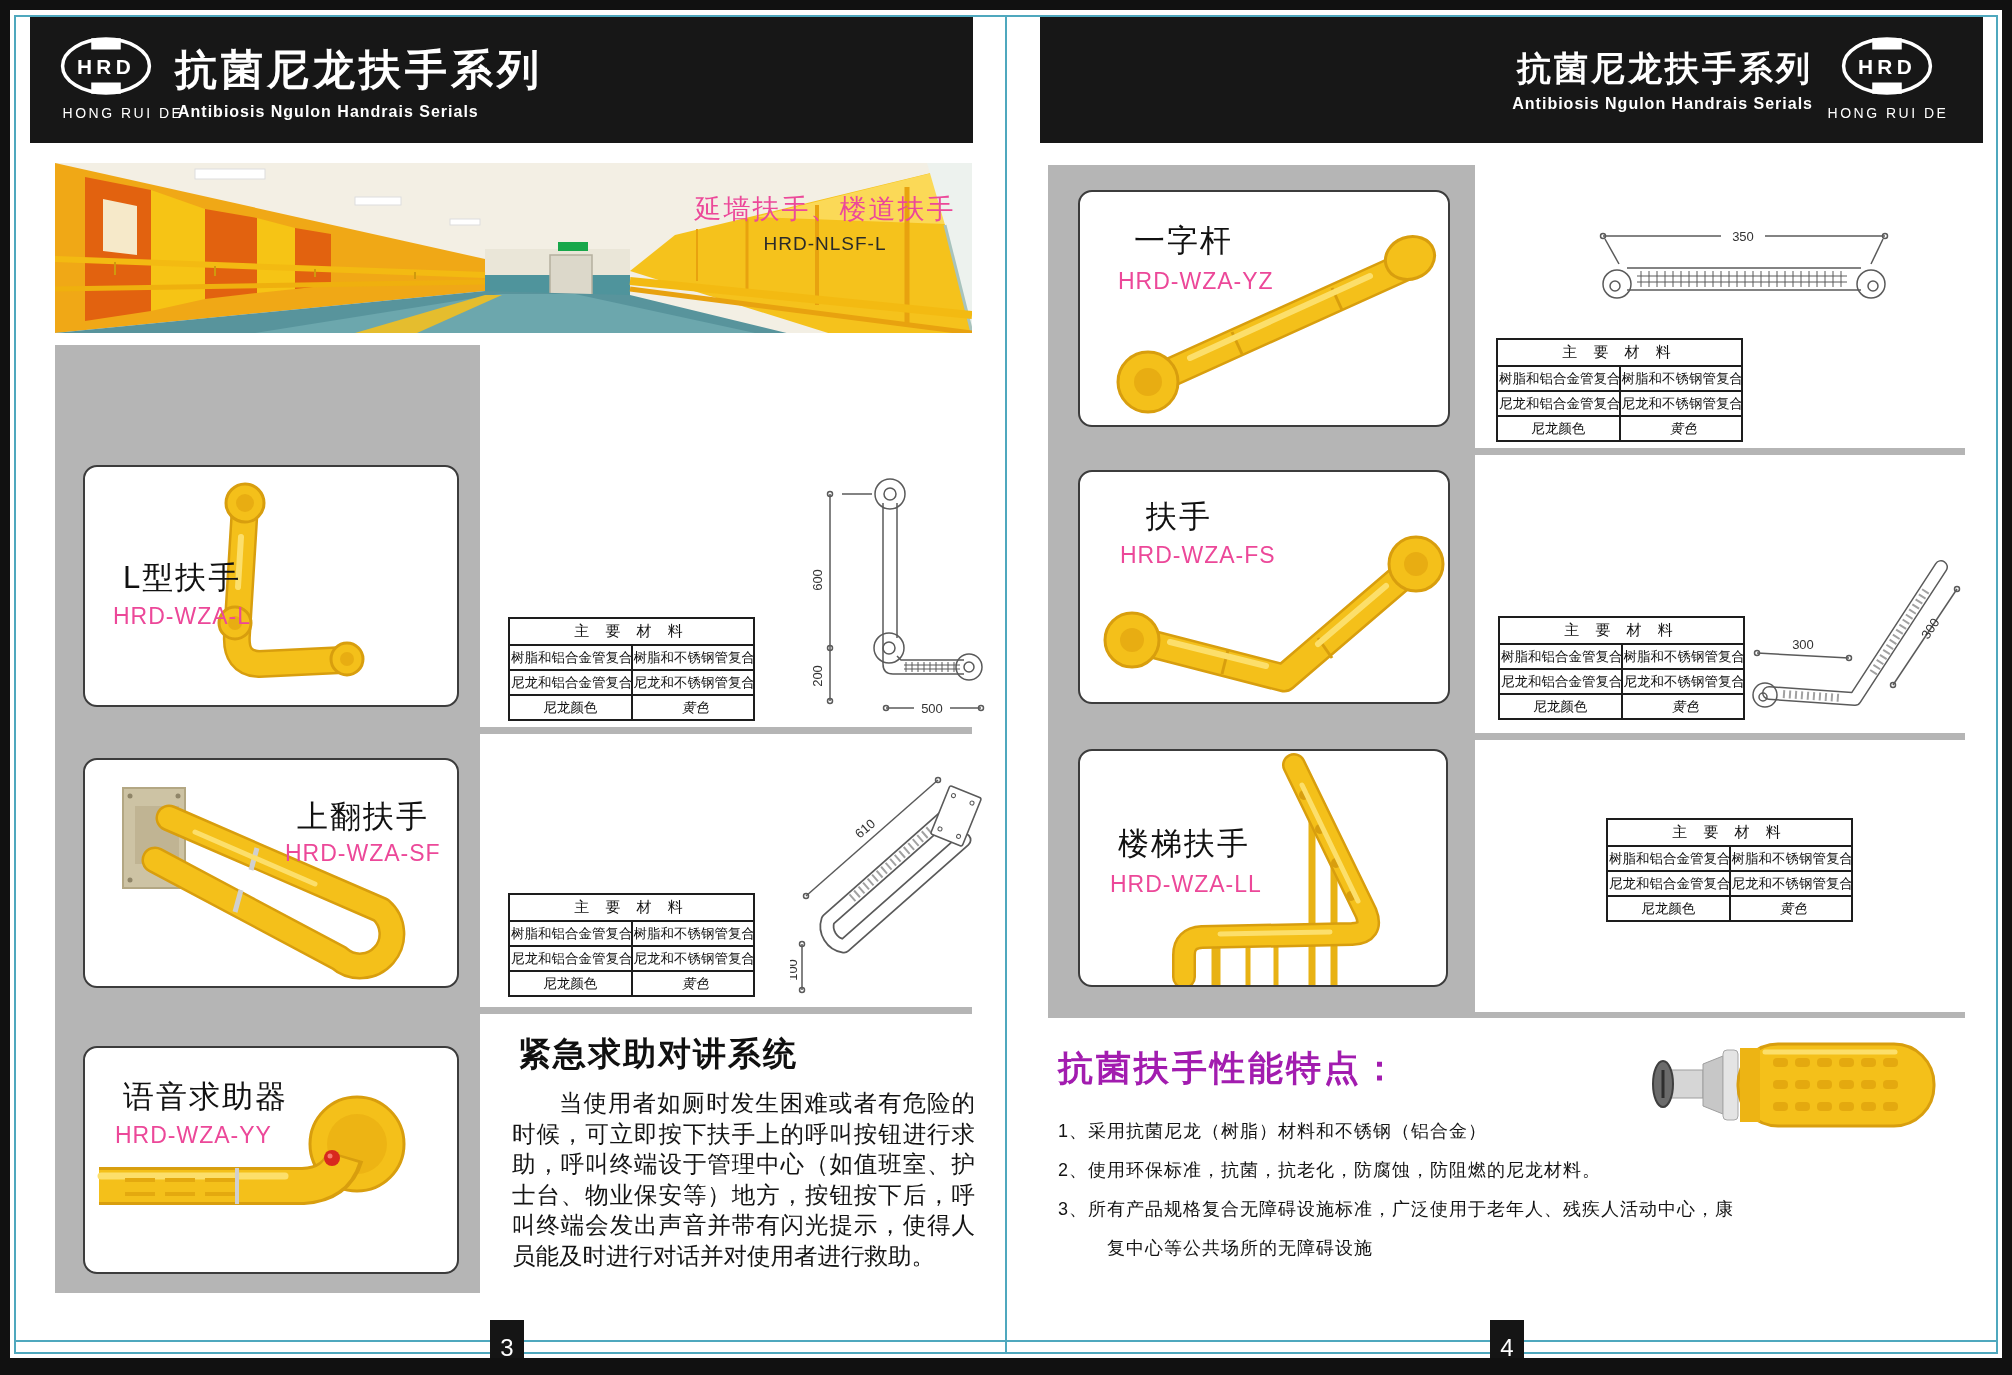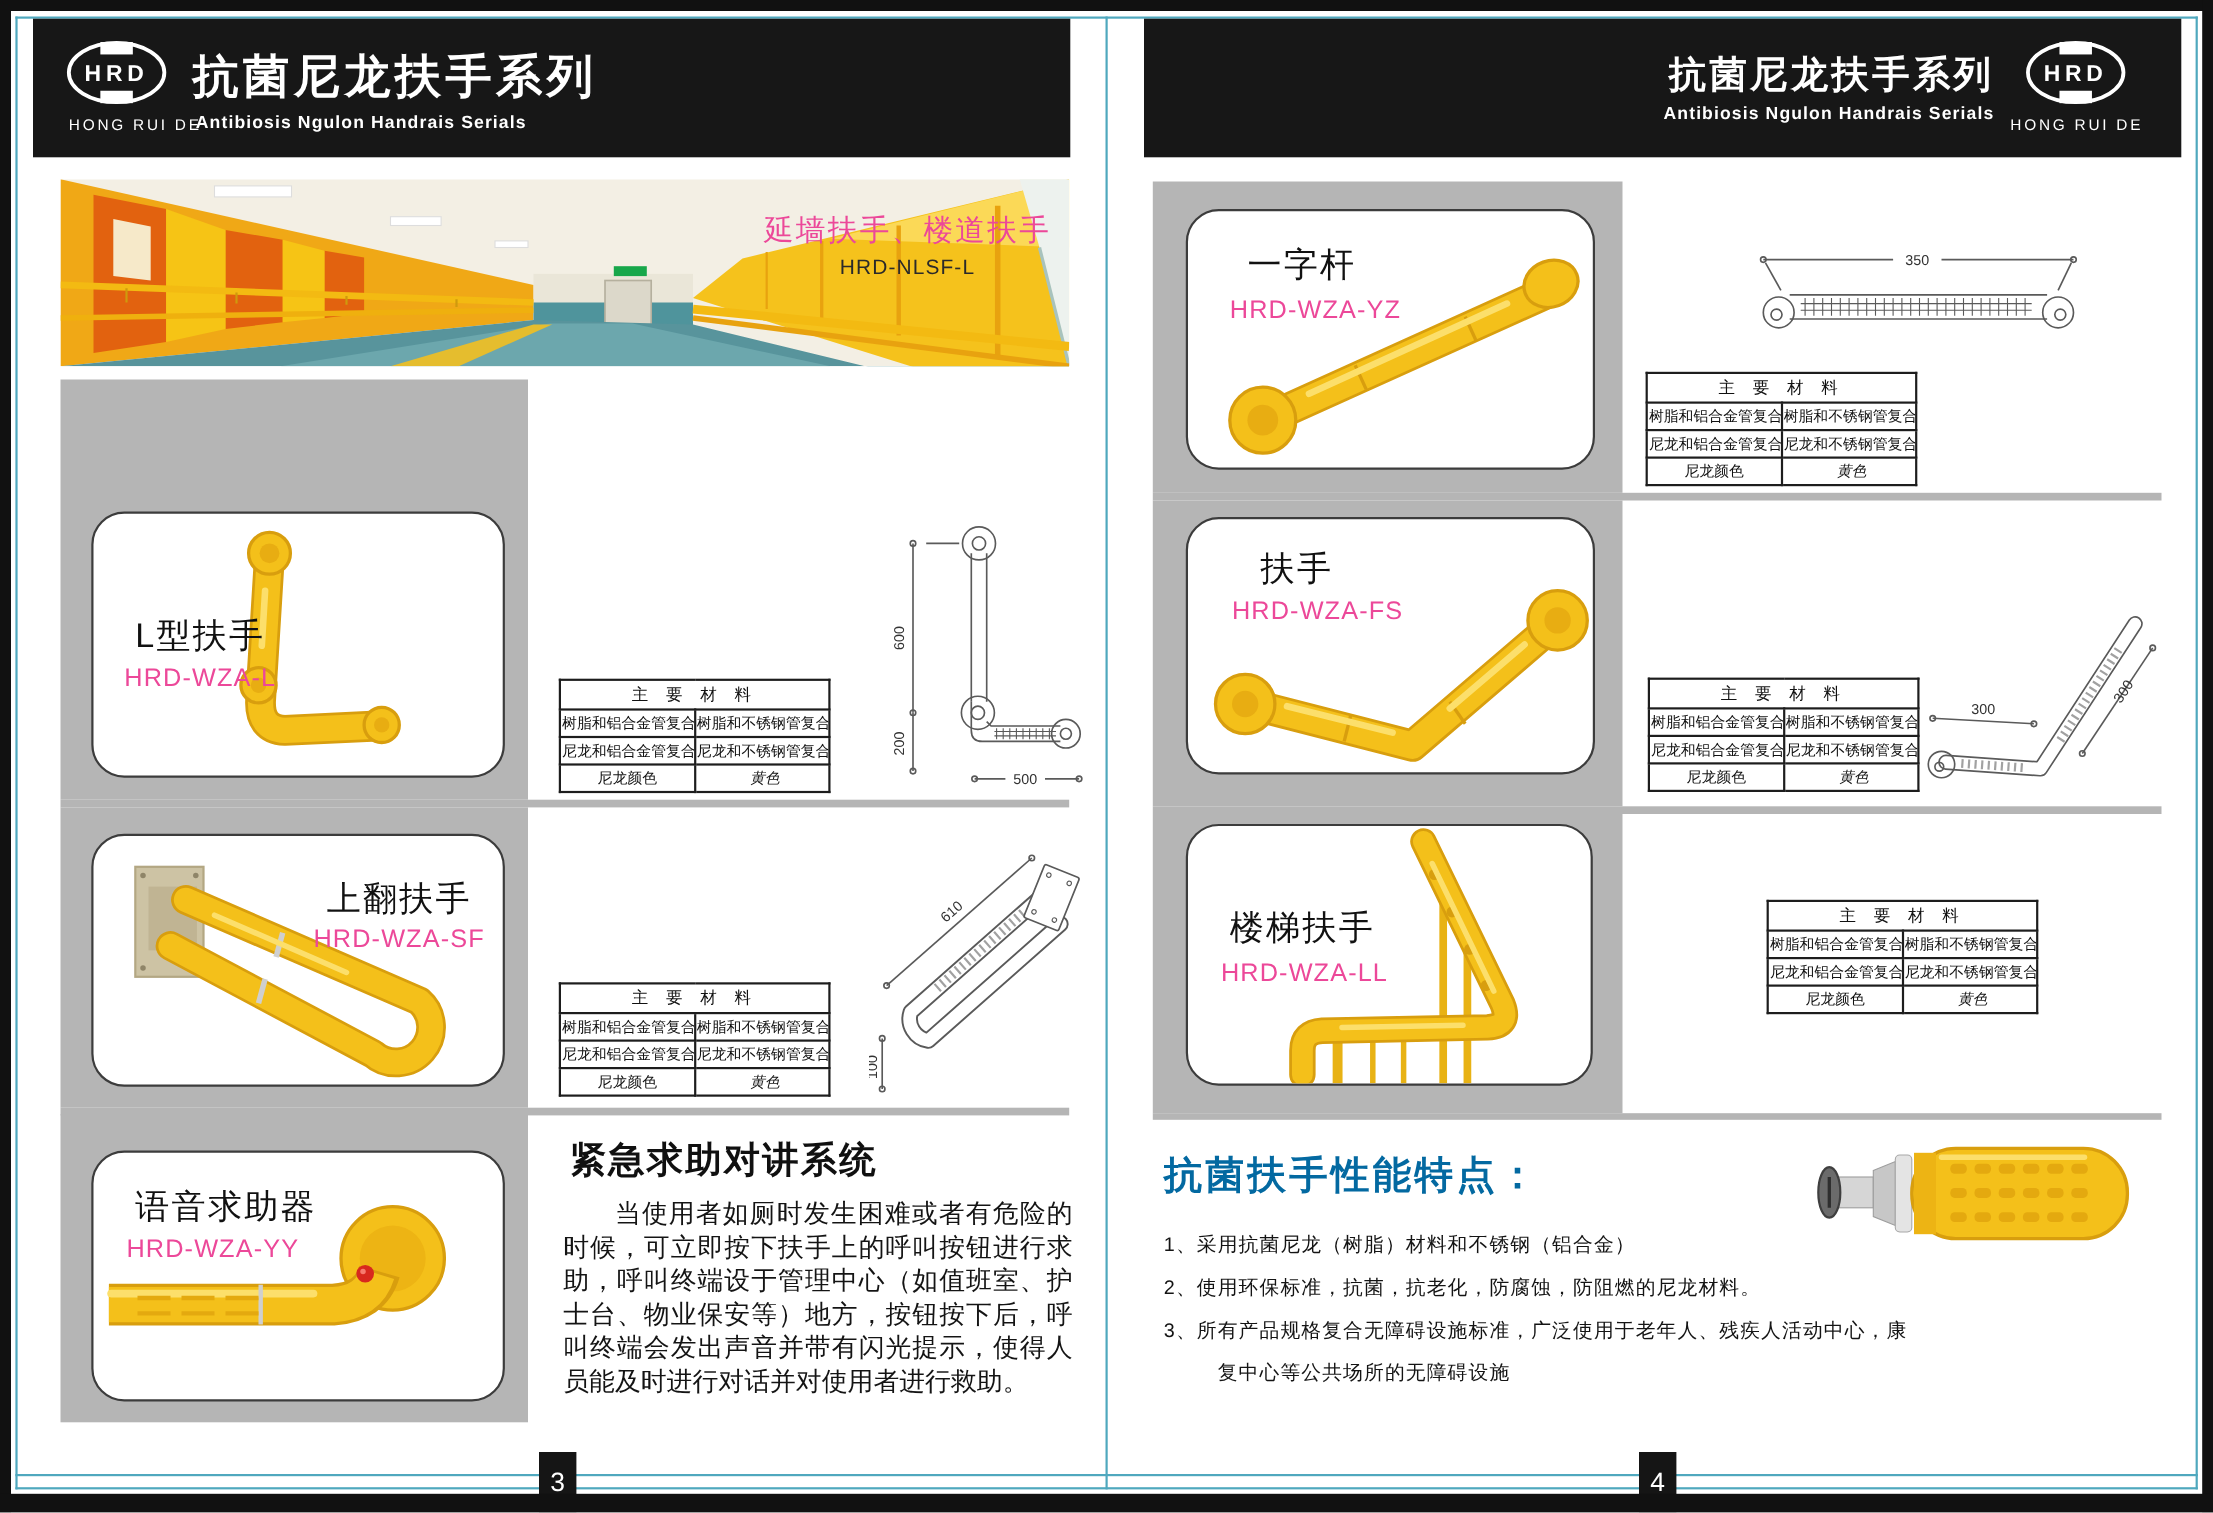--- a/index.html
+++ b/index.html
@@ -12,36 +12,36 @@
   .cyan{background:#4fa8be;}
   
   .hdr{background:#171717;color:#fff;}
   .hdr-title{font-size:42px;font-weight:bold;letter-spacing:4px;line-height:1;}
   .hdr-title.small{font-size:34px;letter-spacing:3px;}
   .hdr-sub{font-size:16px;font-weight:bold;letter-spacing:1px;}
   .logo-sub{font-size:14px;letter-spacing:2.5px;color:#fff;}
   
   .panel{background:#b5b5b5;}
   .divider{background:#b5b5b5;}
-  .card{background:#fff;border:2px solid #3c3c3c;border-radius:30px;overflow:hidden;}
+  .card{background:#fff;border:2px solid #3c3c3c;border-radius:14px;overflow:hidden;}
   .card-title{font-size:31px;color:#111;letter-spacing:2px;}
   .card-model{font-size:23px;color:#ec4899;letter-spacing:1px;font-family:"Liberation Sans",sans-serif;}
   
   table.mat{border-collapse:collapse;width:247px;background:#fff;table-layout:fixed;}
   table.mat td{border:2px solid #1d1d1d;font-size:13.5px;color:#111;text-align:center;
                height:23px;padding:0 1px;white-space:nowrap;overflow:hidden;margin-left:41px;}
   table.mat td.mt-h{font-size:15px;letter-spacing:6px;height:25px;}
   table.mat td.left{text-align:center;padding-left:6px;font-style:italic;}
   
   .banner-caption{font-size:27px;color:#ec4899;letter-spacing:2px;text-align:center;}
   .banner-model{font-size:19px;color:#2a2a2a;letter-spacing:1px;text-align:center;margin-top:6px;}
   
   .block-title{font-size:33px;font-weight:bold;color:#101010;letter-spacing:2px;}
   .block-body{font-size:23.5px;color:#141414;line-height:30.5px;text-align:justify;text-indent:2em;}
-  .feat-title{font-size:35px;font-weight:bold;color:#0369a1;letter-spacing:3px;}
+  .feat-title{font-size:35px;font-weight:bold;color:#a21caf;letter-spacing:3px;}
   .feat-line{font-size:18px;color:#141414;line-height:39px;letter-spacing:1px;}
   .feat-line.cont{padding-left:49px;}
   
   .pagenum{background:#151515;color:#fff;font-size:24px;display:flex;align-items:center;justify-content:center;}
   svg text{font-family:"Liberation Sans","DejaVu Sans",sans-serif;}
   .dim{font-size:13px;fill:#333;}
 </style>
 </head>
 <body>
 

